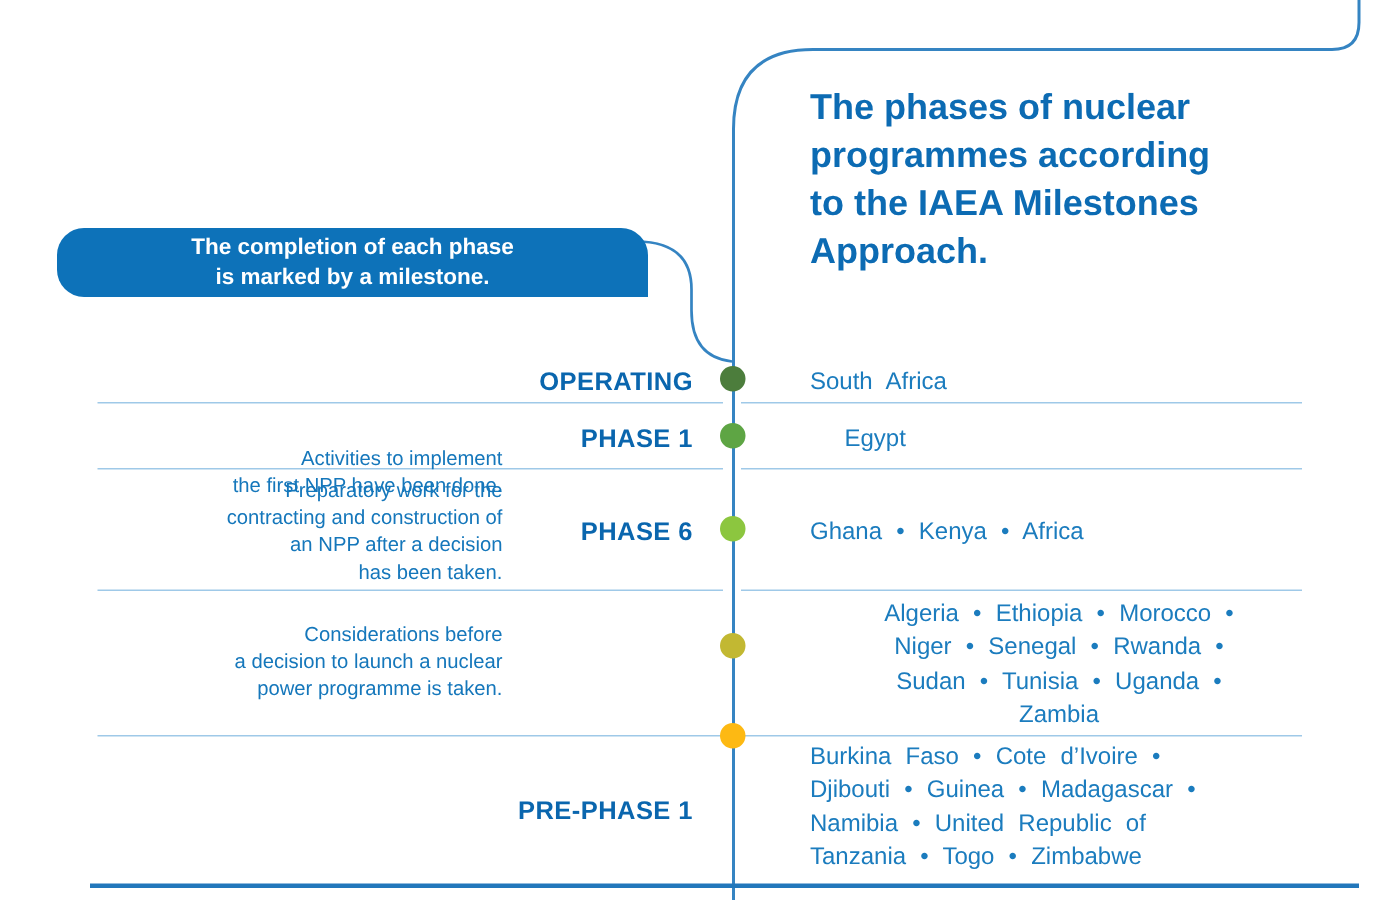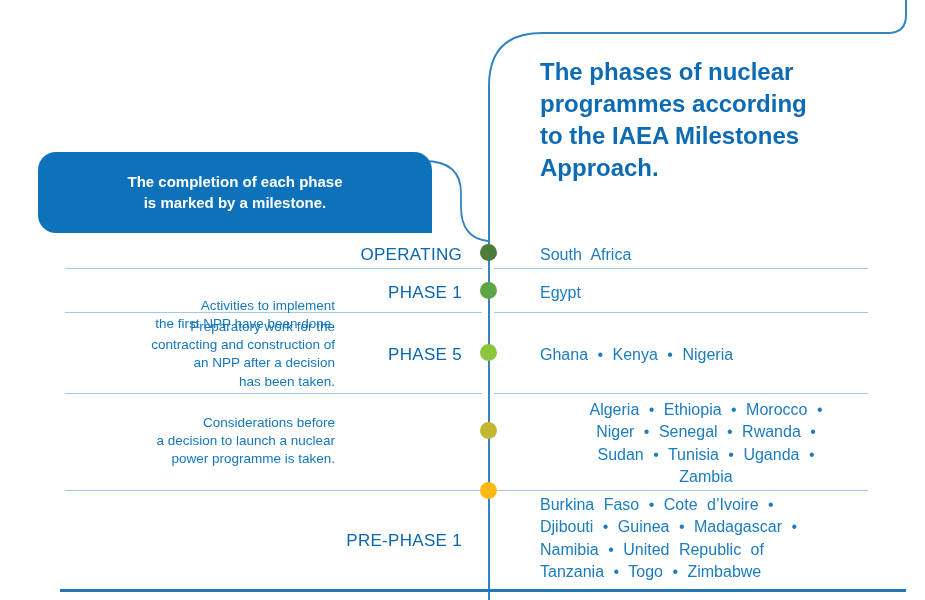--- a/index.html
+++ b/index.html
@@ -36,21 +36,21 @@
     font-weight: bold;
     color: #0c6bb3;
     line-height: 1.33;
   }
 
   
   #callout-box {
     left: 38px;
     top: 152px;
     width: 394px;
-    height: 81px;
+    height: 46px;
     background: #0d72b9;
     border-radius: 18px 18px 0 18px;
     display: flex;
     align-items: center;
     justify-content: center;
     box-sizing: border-box;
     padding: 0 40px;
   }
   #callout-text {
     color: #ffffff;
@@ -58,21 +58,21 @@
     font-size: 15px;
     text-align: center;
     line-height: 1.35;
   }
 
   
   .phase-label {
     left: 230px;
     width: 232px;
     text-align: right;
-    font-weight: normal;
+    font-weight: bold;
     font-size: 17px;
     letter-spacing: 0.3px;
     color: #0a66ae;
   }
   .r0 { top: 245px; }
   .r1 { top: 283px; }
   .r2 { top: 345px; }
   .r3 { top: 430px; }
   .r4 { top: 531px; }
 
@@ -92,21 +92,21 @@
   
   .countries {
     left: 540px;
     width: 332px;
     font-size: 16px;
     line-height: 1.4;
     word-spacing: 5px;
     color: #1b7cbe;
   }
   .c0 { top: 244px; }
-  .c1 { top: 282px; }
+  .c1 { top: 282px; margin-left: 23px; }
   .c2 { top: 344px; }
   .c3 { top: 399px; text-align: center; }
   .c4 { top: 494px; }
 
   
   .dot {
     position: absolute;
     left: 480px;
     width: 17px;
     height: 17px;
@@ -165,42 +165,42 @@
 to the IAEA Milestones
 Approach.</div>
 
   <div class="abs" id="callout-box">
     <div class="preline" id="callout-text">The completion of each phase
 is marked by a milestone.</div>
   </div>
 
   <div class="abs phase-label r0">OPERATING</div>
   <div class="abs phase-label r1">PHASE 1</div>
-  <div class="abs phase-label r2">PHASE 5</div>
+  <div class="abs phase-label r2">PHASE 6</div>
   <div class="abs phase-label r4">PRE-PHASE 1</div>
 
   <div class="abs desc preline d1">Activities to implement
 the first NPP have been done.</div>
   <div class="abs desc preline d2">Preparatory work for the
 contracting and construction of
 an NPP after a decision
 has been taken.</div>
   <div class="abs desc preline d3">Considerations before
 a decision to launch a nuclear
 power programme is taken.</div>
 
   <span class="dot dot0" style="background-color: rgb(76, 125, 60);"></span>
   <span class="dot dot1" style="background-color: rgb(94, 165, 68);"></span>
   <span class="dot dot2" style="background-color: rgb(140, 198, 63);"></span>
   <span class="dot dot3" style="background-color: rgb(194, 184, 50);"></span>
   <span class="dot dot4" style="background-color: rgb(253, 185, 19);"></span>
 
   <div class="abs countries preline c0">South Africa</div>
   <div class="abs countries preline c1">Egypt</div>
-  <div class="abs countries preline c2">Ghana • Kenya • Nigeria</div>
+  <div class="abs countries preline c2">Ghana • Kenya • Africa</div>
   <div class="abs countries preline c3">Algeria • Ethiopia • Morocco •
 Niger • Senegal • Rwanda •
 Sudan • Tunisia • Uganda •
 Zambia</div>
   <div class="abs countries preline c4">Burkina Faso • Cote d’Ivoire •
 Djibouti • Guinea • Madagascar •
 Namibia • United Republic of
 Tanzania • Togo • Zimbabwe</div>
 
 </div>

